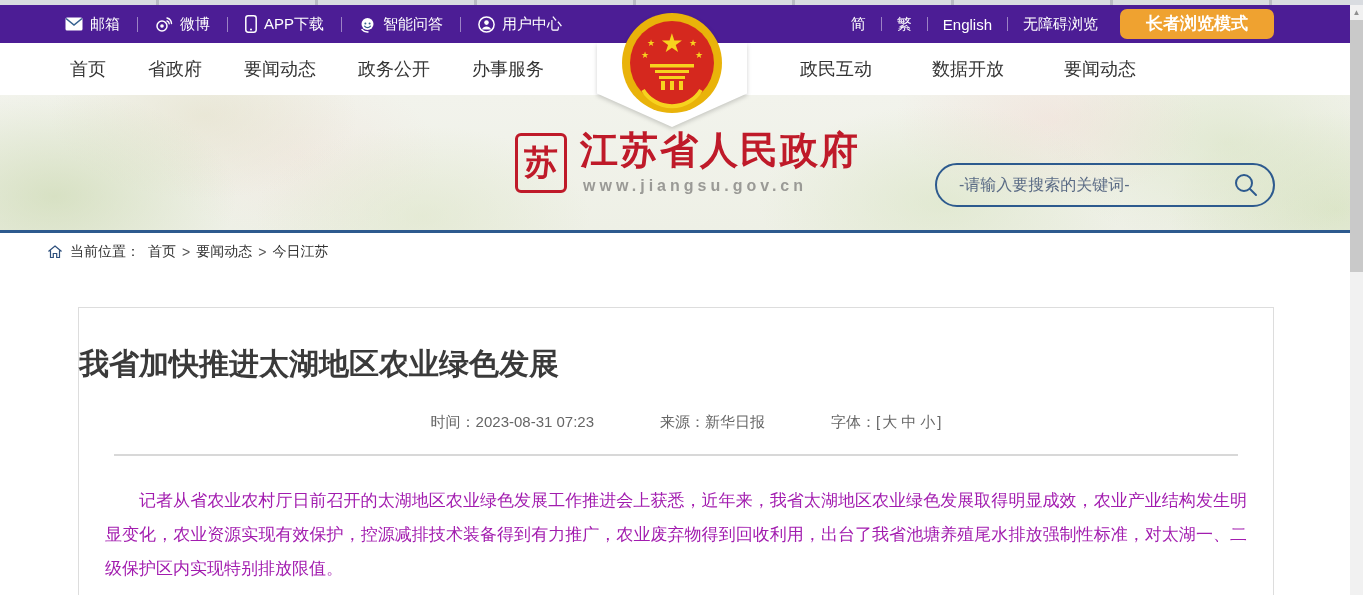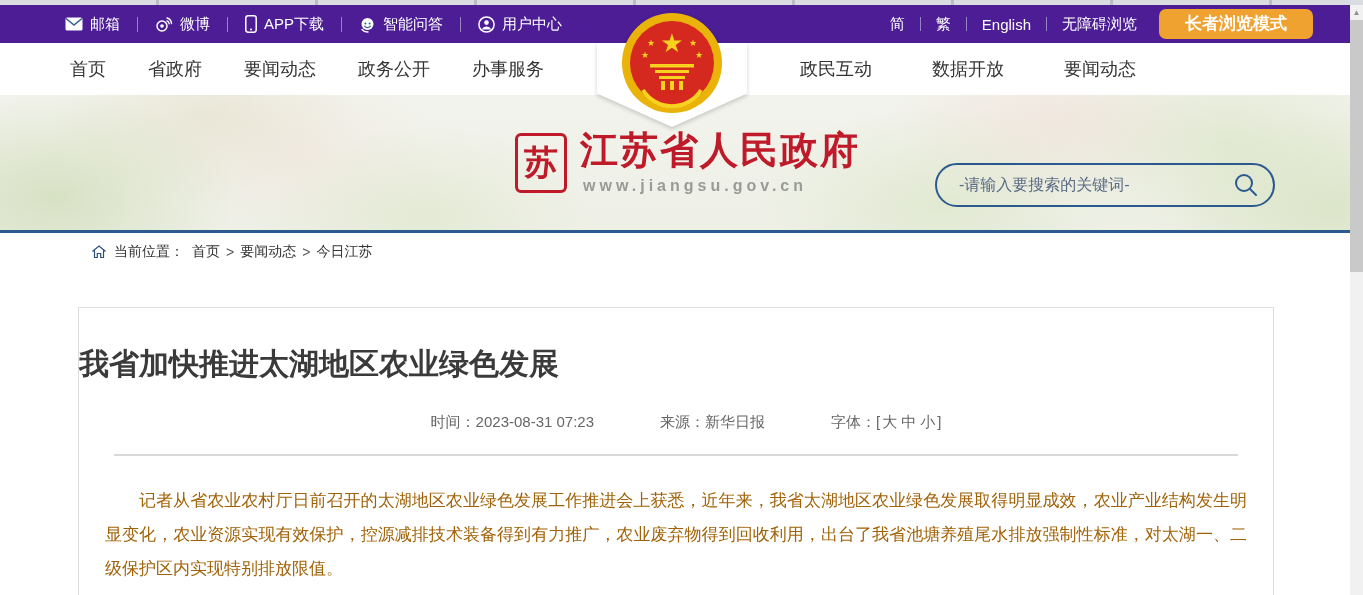--- a/index.html
+++ b/index.html
@@ -12,21 +12,21 @@
 
   
   .topbar{ position:absolute; left:0; top:5px; width:1350px; height:38px; background:#4c1d95;
     display:flex; align-items:center; color:#fff; z-index:2;}
   .topbar-left{ display:flex; align-items:center; padding-left:65px;}
   .tb-item{ display:flex; align-items:center; gap:7px; font-size:15px; color:#fff; cursor:pointer; white-space:nowrap;}
   .tb-sep{ width:1px; height:15px; background:rgba(255,255,255,.45); margin:0 17px;}
   .topbar-right{ margin-left:auto; display:flex; align-items:center;}
   .lang-item{ font-size:15px; color:#fff; cursor:pointer; white-space:nowrap;}
   .lang-sep{ width:1px; height:14px; background:rgba(255,255,255,.45); margin:0 15px;}
-  .elder-btn{ margin-left:22px; margin-right:37px; height:30px; padding:0 26px; background:#efa230;
+  .elder-btn{ margin-left:22px; margin-right:76px; height:30px; padding:0 26px; background:#efa230;
     border:none; border-radius:7px; color:#fff; font-size:17px; font-weight:bold; line-height:30px; cursor:pointer;}
   .tb-ic{ display:inline-flex; }
 
   
   .nav{ position:absolute; left:0; top:43px; width:1363px; height:52px; background:#fff; z-index:1;}
   .nav-left{ position:absolute; left:70px; top:0; height:52px; display:flex; align-items:center; gap:42px;}
   .nav-right{ position:absolute; left:800px; top:0; height:52px; display:flex; align-items:center; gap:60px;}
   .nav-item{ font-size:18px; color:#333; cursor:pointer; white-space:nowrap;}
 
   
@@ -58,36 +58,36 @@
     letter-spacing:4px; white-space:nowrap;}
   .search-box{ position:absolute; left:935px; top:68px; width:340px; height:44px; border:2px solid #2d5a8e;
     border-radius:22px; display:flex; background:transparent;}
   .search-box input{ flex:1; border:none; outline:none; background:transparent; padding:0 10px 0 22px;
     font-size:16px; color:#3d4f6e; font-family:inherit;}
   .search-box input::placeholder{ color:#5a6b85; opacity:1;}
   .search-btn{ border:none; background:transparent; cursor:pointer; padding:0 14px 0 0; display:flex; align-items:center;}
 
   
   .breadcrumb{ position:absolute; left:0; top:236px; width:1363px; height:32px; background:#fff;
-    display:flex; align-items:center; padding-left:92px; font-size:14px; color:#333;}
+    display:flex; align-items:center; padding-left:48px; font-size:14px; color:#333;}
   .bc-home{ display:inline-flex; margin-right:8px;}
   .bc-label{ margin-right:4px;}
   .bc-link{ cursor:pointer; color:#333; margin:0 4px; white-space:nowrap;}
   .bc-sep{ color:#555; margin:0 2px;}
 
   
   .content{ position:absolute; left:0; top:268px; width:1363px; height:327px; background:#fff;}
   .article-box{ position:absolute; left:78px; top:39px; width:1196px; height:800px;
     border:1px solid #ddd; background:#fff;}
   .article-title{ margin-top:36px; text-align:left; font-size:30px; color:#3a3a3a; font-weight:700;}
   .article-meta{ margin-top:28px; display:flex; justify-content:center; gap:46px; font-size:15px; color:#666;}
   .meta-item{ white-space:nowrap;padding-left:20px;}
   .font-opt{ cursor:pointer; margin:0 2px;}
   .article-divider{ margin:22px 35px 0 35px; border-top:2px solid #d8d8d8;}
-  .article-para{ margin:28px 26px 0 26px; font-size:17px; line-height:34px; color:#a16207;
+  .article-para{ margin:28px 26px 0 26px; font-size:17px; line-height:34px; color:#a21caf;
     text-align:justify; text-indent:2em;}
 
   
   .scrollbar{ position:absolute; right:0; top:5px; width:13px; height:590px; background:#f1f1f1; z-index:40;}
   .sb-arrow{ width:13px; height:15px; font-size:8px; color:#8f8f8f; text-align:center; line-height:15px; cursor:pointer;}
   .sb-thumb{ position:absolute; left:0; top:15px; width:13px; height:252px; background:#c9c9c9; cursor:pointer;}
 
   svg{ display:block;}
 </style>
 </head>

